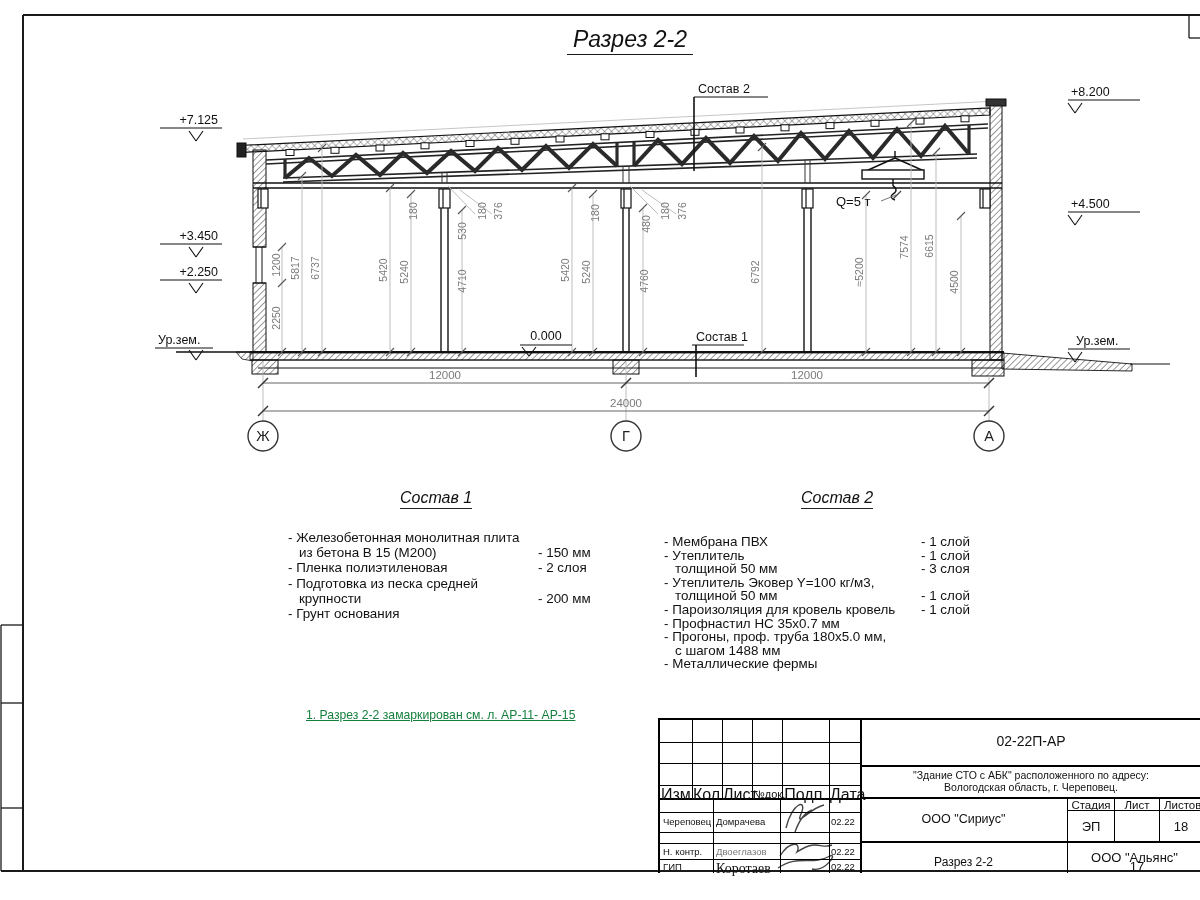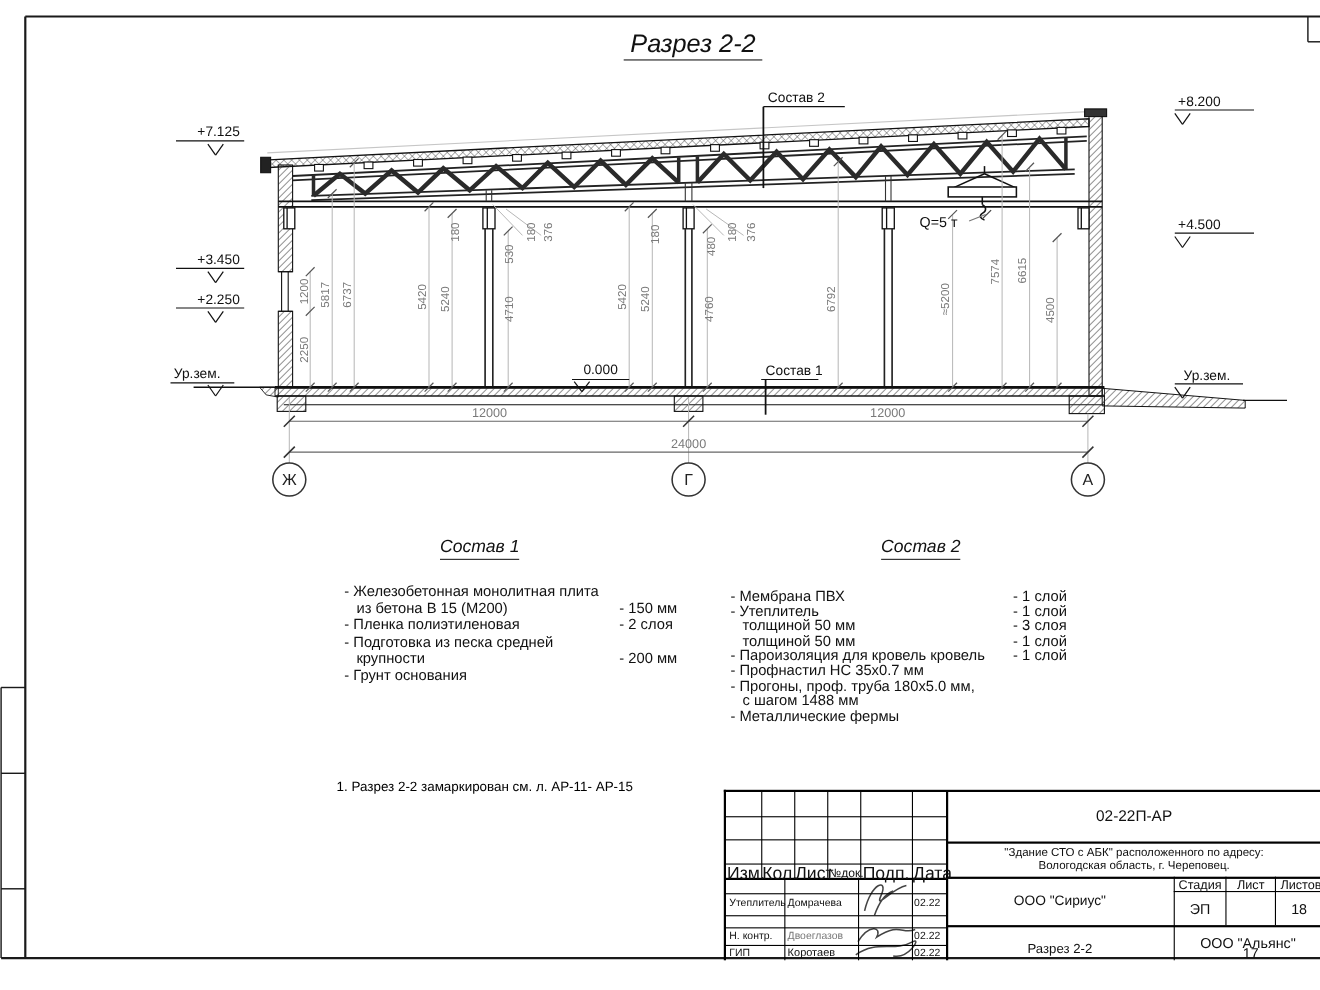--- a/index.html
+++ b/index.html
@@ -10,21 +10,21 @@
   .title-wrap{left:510px;top:26px;width:240px;text-align:center;}
   .title-wrap span{display:inline-block;font-size:23px;font-style:italic;
     border-bottom:1.6px solid #1a1a1a;padding:0 6px 1px 6px;}
   .sost-head{font-size:16px;font-style:italic;border-bottom:1.4px solid #222;padding-bottom:1px;}
   .sost-list{font-size:13.4px;line-height:15.2px;white-space:nowrap;}
   .sost-list .row{position:relative;}
   .sost-list .row .v{position:absolute;}
   #s1 .row .v{left:250px;}
   #s2 .row .v{left:257px;}
   .cont{padding-left:11px;}
-  .note{font-size:12.2px;color:#000000;}
+  .note{font-size:12.2px;color:#15803d;text-decoration:underline;}
   
   #tb{left:658px;top:718px;width:542px;height:153px;}
   #tb .ln{position:absolute;background:#000;}
   #tb .t{position:absolute;font-size:16px;white-space:nowrap;}
   .ctr{text-align:center;}
 </style>
 </head>
 <body>
 
 <div id="sheet">
@@ -328,34 +328,35 @@
     <path d="M786,828 C 792,802 808,798 801,814 C 795,828 810,808 824,805 M795,832 C 800,818 806,812 812,810"></path>
     <path d="M780,856 C 790,840 802,842 797,852 C 818,838 820,850 832,845 M778,868 C 798,854 812,866 830,856 C 838,852 826,872 812,869"></path>
   </g>
 </svg>
 
 <div class="abs title-wrap">
   <span>Разрез 2-2</span>
 </div>
 
 <div class="abs sost-head" style="left:400px;top:489px;">Состав 1</div>
-<div id="s1" class="abs sost-list" style="left:288px;top:530px;width:320px;margin-left:25px;">
+<div id="s1" class="abs sost-list" style="left:288px;top:530px;width:320px;">
   <div class="row"><span>- Железобетонная  монолитная плита</span><span class="v"></span></div>
   <div class="row cont"><span>из бетона В 15 (М200)</span><span class="v">- 150 мм</span></div>
   <div class="row"><span>- Пленка полиэтиленовая</span><span class="v">-  2 слоя</span></div>
   <div class="row"><span>- Подготовка из песка средней</span><span class="v"></span></div>
   <div class="row cont"><span>крупности</span><span class="v">- 200 мм</span></div>
   <div class="row"><span>- Грунт основания</span><span class="v"></span></div>
 </div>
 
 <div class="abs sost-head" style="left:801px;top:489px;">Состав 2</div>
 <div id="s2" class="abs sost-list" style="left:664px;top:535px;width:340px;line-height:13.6px;">
   <div class="row"><span>- Мембрана ПВХ</span><span class="v">- 1 слой</span></div>
   <div class="row"><span>- Утеплитель</span><span class="v">- 1 слой</span></div>
   <div class="row cont"><span>толщиной 50 мм</span><span class="v">- 3 слоя</span></div>
+  <div class="row"><span>- Утеплитель Эковер Y=100 кг/м3,</span><span class="v"></span></div>
   <div class="row cont"><span>толщиной 50 мм</span><span class="v">- 1 слой</span></div>
   <div class="row"><span>- Пароизоляция для кровель кровель</span><span class="v">- 1 слой</span></div>
   <div class="row"><span>- Профнастил НС 35х0.7 мм</span><span class="v"></span></div>
   <div class="row"><span>- Прогоны, проф. труба 180х5.0 мм,</span><span class="v"></span></div>
   <div class="row cont"><span>с шагом 1488 мм</span><span class="v"></span></div>
   <div class="row"><span>- Металлические фермы</span><span class="v"></span></div>
 </div>
 
 <div class="abs note" style="left:306px;top:708px;">1. Разрез 2-2 замаркирован см. л. АР-11- АР-15</div>
 
@@ -387,28 +388,28 @@
   <div class="ln" style="left:407px;top:90px;width:135px;height:1px;"></div>
   <div class="ln" style="left:200px;top:121px;width:342px;height:2px;"></div>
 
   <div class="t ctr" style="left:1px;top:66px;width:30px;">Изм.</div>
   <div class="t ctr" style="left:33px;top:66px;width:28px;">Кол.</div>
   <div class="t ctr" style="left:63px;top:66px;width:28px;">Лист</div>
   <div class="t ctr" style="left:93px;top:68px;width:28px;font-size:11px;text-align:right;">№док.</div>
   <div class="t ctr" style="left:123px;top:66px;width:45px;">Подп.</div>
   <div class="t ctr" style="left:170px;top:66px;width:30px;">Дата</div>
 
-  <div class="t" style="left:3px;top:96px;font-size:9.5px;">Утеплитель</div>
+  <div class="t" style="left:3px;top:96px;font-size:9.5px;">Череповец</div>
   <div class="t" style="left:56px;top:96px;font-size:9.5px;">Домрачева</div>
   <div class="t" style="left:171px;top:96px;font-size:9.5px;">02.22</div>
   <div class="t" style="left:3px;top:126px;font-size:9.5px;">Н. контр.</div>
   <div class="t" style="left:56px;top:126px;font-size:9.5px;color:#777;">Двоеглазов</div>
   <div class="t" style="left:171px;top:126px;font-size:9.5px;">02.22</div>
   <div class="t" style="left:3px;top:141px;font-size:9.5px;">ГИП</div>
-  <div class="t" style="left:56px;top:141px;font-size:10px;">Коротаев</div>
+  <div class="t" style="left:56px;top:141px;font-size:14px;font-family:Liberation Serif, serif;">Коротаев</div>
   <div class="t" style="left:171px;top:141px;font-size:9.5px;">02.22</div>
 
   <div class="t ctr" style="left:200px;top:13px;width:342px;font-size:14px;">02-22П-АР</div>
   <div class="t ctr" style="left:200px;top:49px;width:342px;font-size:10.5px;">"Здание СТО с АБК" расположенного по адресу:</div>
   <div class="t ctr" style="left:200px;top:61px;width:342px;font-size:10.5px;">Вологодская область, г. Череповец.</div>
   <div class="t ctr" style="left:200px;top:92px;width:207px;font-size:12.5px;">ООО "Сириус"</div>
   <div class="t ctr" style="left:200px;top:135px;width:207px;font-size:12px;">Разрез 2-2</div>
   <div class="t ctr" style="left:408px;top:79px;width:46px;font-size:11.5px;">Стадия</div>
   <div class="t ctr" style="left:455px;top:79px;width:44px;font-size:11.5px;">Лист</div>
   <div class="t" style="left:504px;top:79px;font-size:11.5px;">Листов</div>

